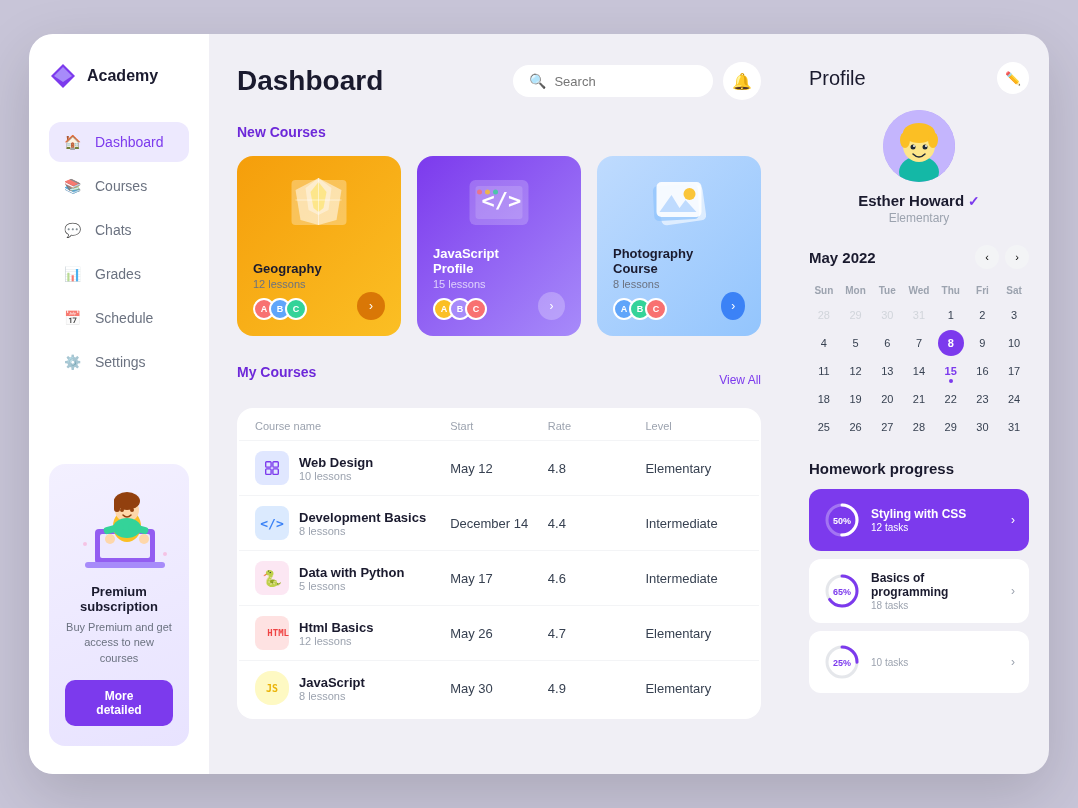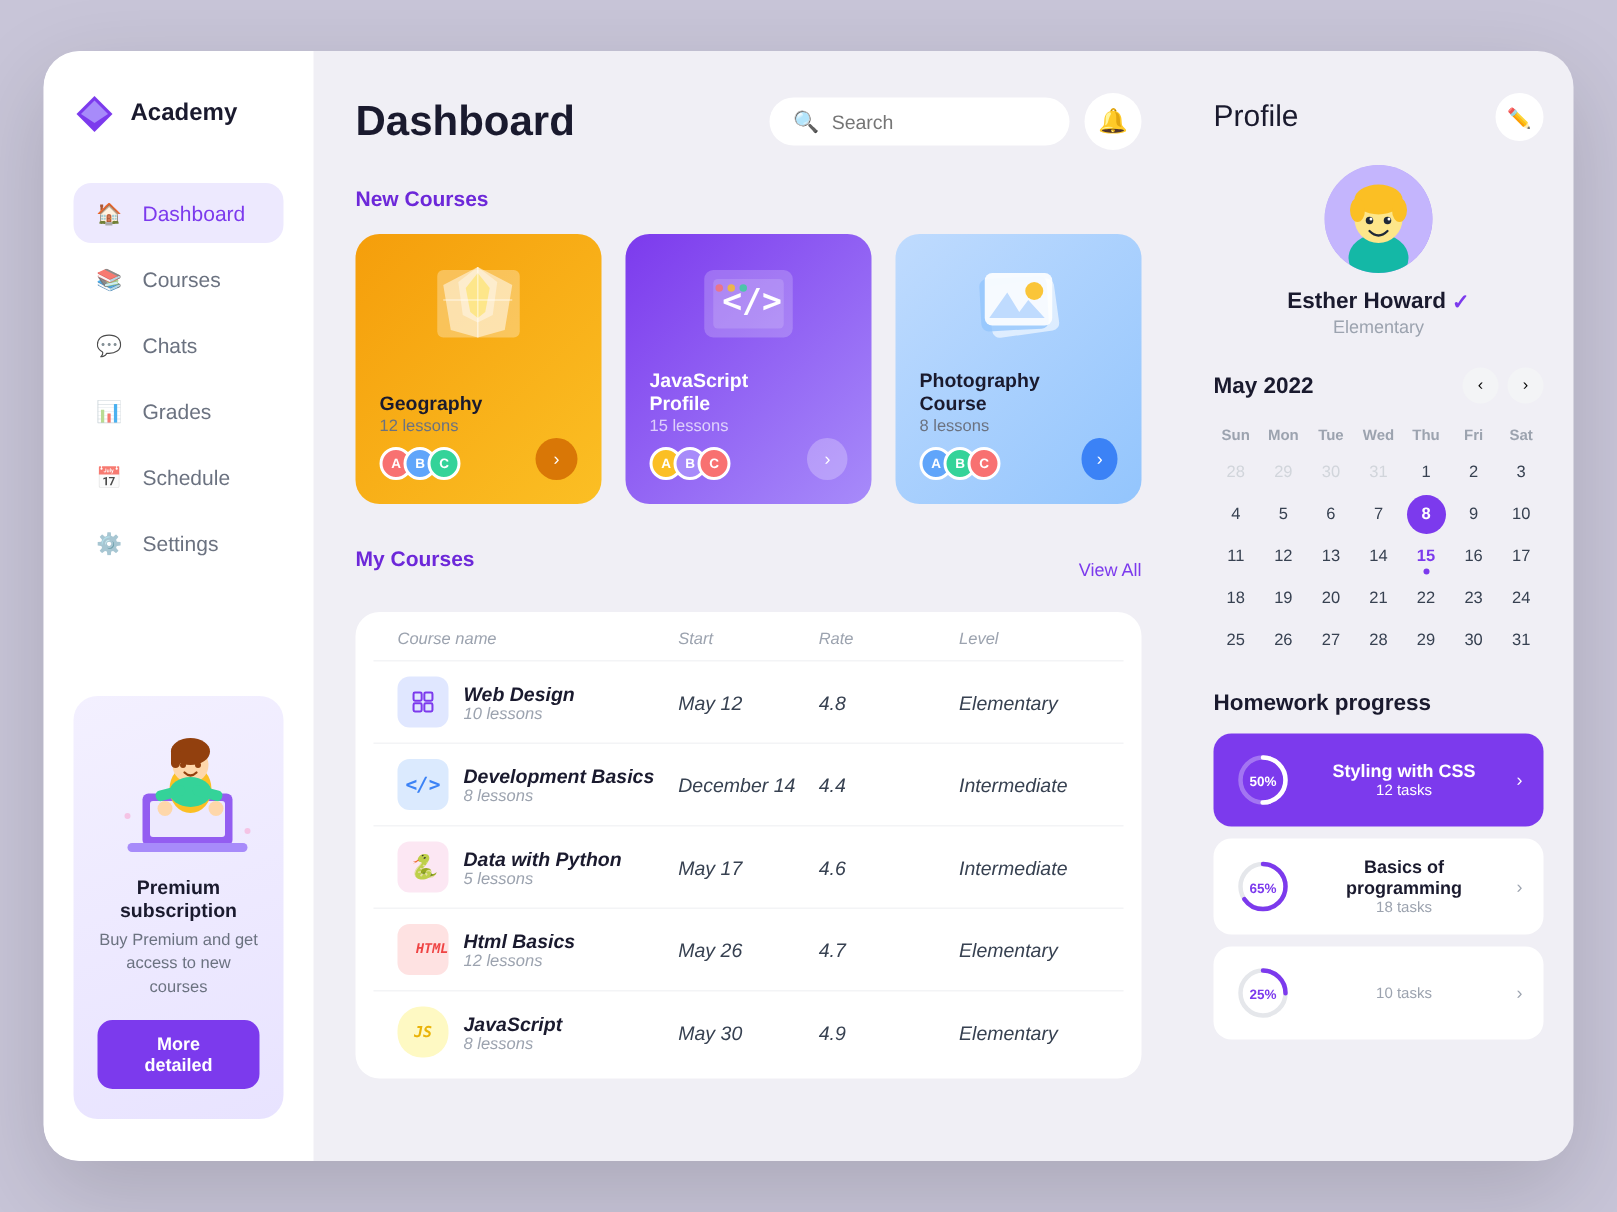--- a/index.html
+++ b/index.html
@@ -243,22 +243,21 @@
     }
     .view-all-link {
       font-size: 12px;
       color: #7c3aed;
       cursor: pointer;
       font-weight: 500;
     }
     .courses-table {
       background: #fff;
       border-radius: 16px;
-      padding: 4px 12px;
-      font-style: italic;
+      padding: 4px 2px;
     }
     .table-header {
       display: grid;
       grid-template-columns: 2fr 1fr 1fr 1fr;
       padding: 8px 16px;
       font-size: 11px;
       color: #9ca3af;
       font-weight: 500;
     }
     .table-row {
@@ -458,21 +457,21 @@
       background: #7c3aed;
     }
     .hw-item.white-bg {
       background: #fff;
     }
     .hw-progress-ring {
       width: 38px;
       height: 38px;
       flex-shrink: 0;
     }
-    .hw-info { flex: 1; text-align: center; }
+    .hw-info { flex: 1; }
     .hw-name {
       font-size: 12px;
       font-weight: 600;
     }
     .hw-tasks {
       font-size: 10px;
       margin-top: 1px;
     }
     .hw-item.purple-bg .hw-name,
     .hw-item.purple-bg .hw-tasks { color: #fff; }

